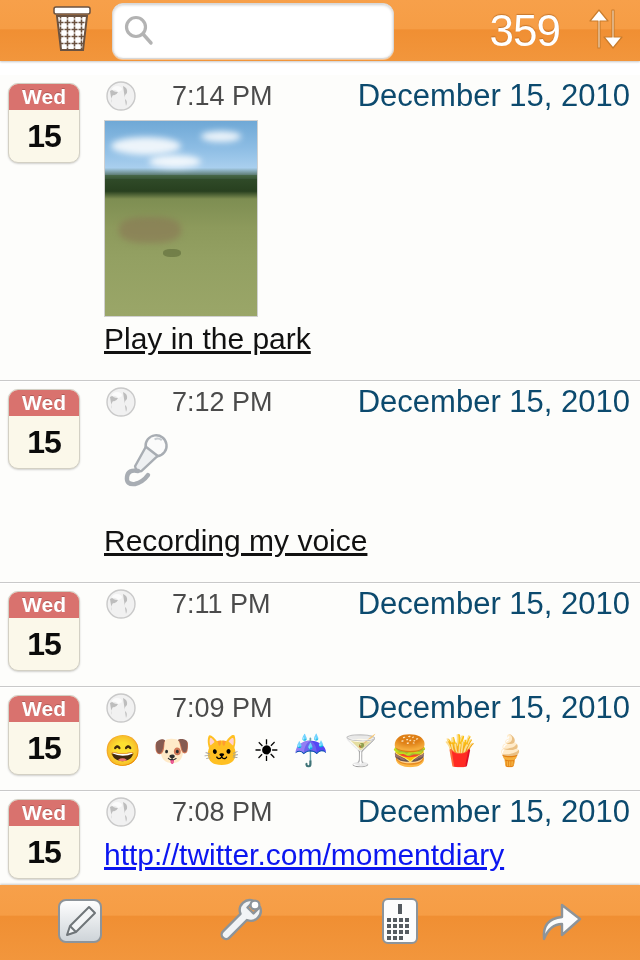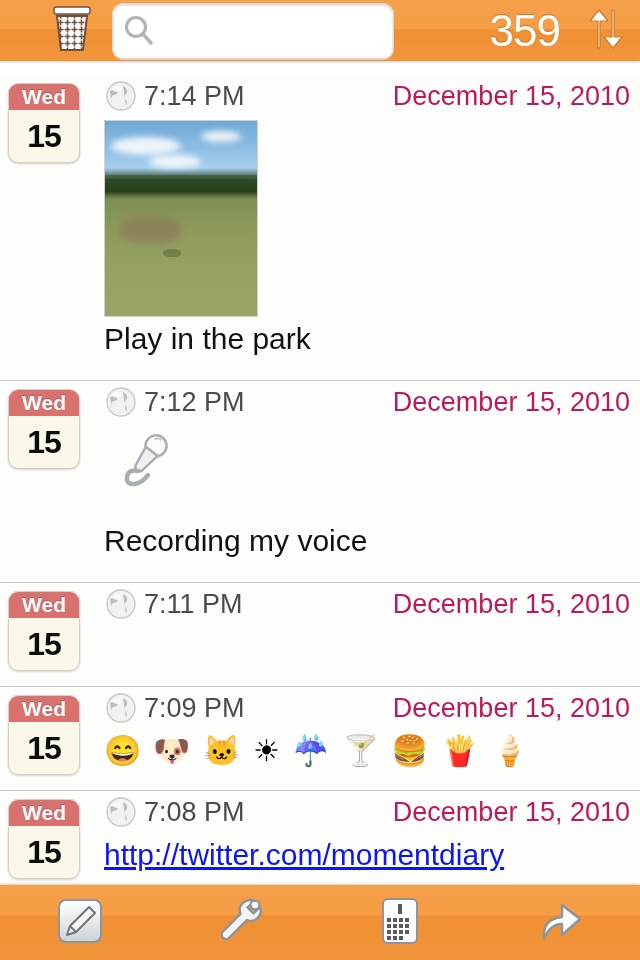--- a/index.html
+++ b/index.html
@@ -79,47 +79,48 @@
     text-shadow:0 -1px 0 rgba(0,0,0,.20);
   }
   .daybadge .dnum {
     display:block; height:54px; line-height:52px;
     color:#0b0b0b; font-size:32px; font-weight:bold;
     letter-spacing:-1px;
   }
 
   .entry-body { margin-left:104px; padding-right:10px; }
 
-  .meta-row { display:flex; align-items:center; height:42px; }
+  .meta-row { display:flex; align-items:center; height:42px;gap:28px; }
   .globe-icon { width:34px; height:34px; flex:0 0 auto; margin-right:6px; }
   .time {
     font-size:27px; color:#4b4b4b;
     font-family:"Liberation Sans", sans-serif;
   }
   .fulldate {
-    margin-left:auto; font-size:27px; color:#be185d;
+    margin-left:auto; font-size:31px; color:#0c4a6e;
     font-family:"Liberation Sans", sans-serif;
   }
 
   .photo {
     width:154px; height:197px; margin-top:3px;
     border:1px solid #d0d0d0;
     background:
       linear-gradient(to bottom,
         #6fa8d6 0%, #8dbde4 14%, #a9cfee 24%,
         #2f4a28 30%, #28401f 36%,
         #7e8e52 40%, #8d9a5c 55%, #93a062 70%, #9aa668 100%);
     position:relative; overflow:hidden;
   }
   .cloud { position:absolute; background:#ffffff; border-radius:50%; opacity:.85; filter:blur(3px); }
 
   .body-text {
     font-size:30px; color:#111; line-height:44px;
     font-family:"Liberation Sans", sans-serif;
     white-space:nowrap;
+    text-decoration:underline;
   }
   .emoji-line { font-size:30px; line-height:44px; white-space:nowrap; letter-spacing:2px; }
   .link-text {
     font-size:30px; line-height:44px; color:#0b16f0;
     text-decoration:underline; white-space:nowrap; cursor:pointer;
     font-family:"Liberation Sans", sans-serif;
   }
   .mic-wrap { height:96px; padding-left:8px; padding-top:4px; }
 
   

